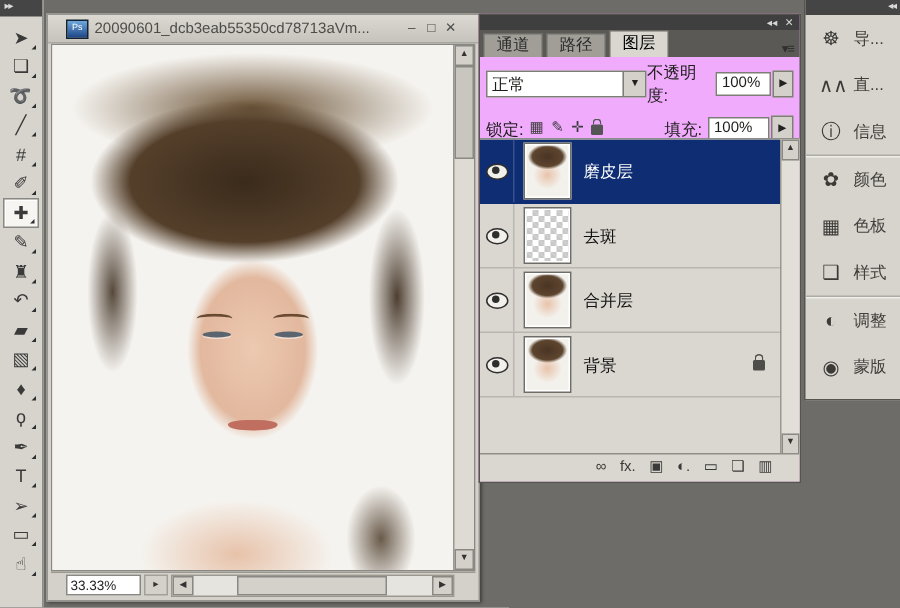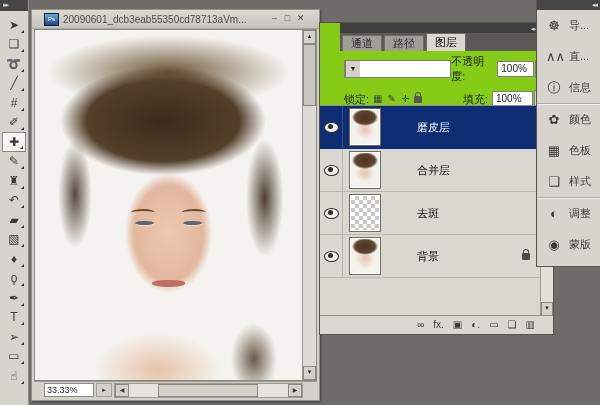--- a/index.html
+++ b/index.html
@@ -43,21 +43,21 @@
   .doc-status{position:absolute;left:2px;bottom:2px;right:2px;height:16px;background:#d4d1ca;display:flex;align-items:center;border-top:1px solid #9a988f;}
   .zoom-field{width:46px;height:12px;background:#fff;border:1px solid #8a8883;font-size:9px;line-height:12px;padding-left:2px;color:#222;flex:none;margin-left:10px;}
   .status-flag{width:14px;height:12px;margin:0 2px;background:#d4d1ca;border:1px solid #a3a09a;font-size:7px;line-height:11px;text-align:center;color:#333;flex:none;cursor:pointer;}
   .hscroll{flex:1;height:13px;display:flex;align-items:stretch;background:#e6e4df;border:1px solid #9a988f;}
   .hbtn{width:12px;background:#d4d1ca;border:1px solid #8a8883;font-size:6px;line-height:11px;text-align:center;color:#333;flex:none;cursor:pointer;}
   .htrack{flex:1;position:relative;}
   .hthumb{position:absolute;left:18%;width:62%;top:0;bottom:0;background:#d4d1ca;border:1px solid #8a8883;cursor:grab;}
   .grip{width:13px;flex:none;background:repeating-linear-gradient(135deg,#a8a5a0 0 1px,transparent 1px 4px),#d4d1ca;border-left:1px solid #9a988f;}
 
   
-  .panel{position:absolute;left:319px;top:22px;width:213px;height:311px;background:#84cc16;border:1px solid #55544f;padding-left:20px;}
+  .panel{position:absolute;left:319px;top:9px;width:213px;height:311px;background:#f0abfc;border:1px solid #55544f;}
   .panel-grab{height:10px;background:#3f3f3f;display:flex;justify-content:flex-end;align-items:center;gap:5px;padding-right:4px;}
   .panel-grab span{color:#d6d6d6;font-size:7px;line-height:1;cursor:pointer;}
   .tabs{height:18px;background:#5a5955;display:flex;align-items:flex-end;padding-left:2px;position:relative;}
   .tab{height:15px;padding:0 8px;font-size:11px;line-height:15px;background:#a19e98;color:#2c2c2c;border:1px solid #6e6c67;border-bottom:none;margin-right:2px;cursor:pointer;}
   .tab.active{background:#dad7d0;color:#000;height:17px;line-height:17px;text-align:center;}
   .panel-menu{position:absolute;right:4px;bottom:3px;font-size:9px;color:#2f2f2f;letter-spacing:-1px;cursor:pointer;}
   .blend-row,.lock-row{display:flex;align-items:center;padding:3px 4px;font-size:11px;color:#1d1d1b;}
   .select{width:118px;height:16px;background:#fff;border:1px solid #7f7d78;display:flex;align-items:center;font-size:11px;}
   .select .val{flex:1;padding-left:3px;}
   .drop-btn{width:14px;height:100%;background:#d4d1ca;border-left:1px solid #7f7d78;font-size:7px;text-align:center;line-height:15px;color:#222;cursor:pointer;}
@@ -76,21 +76,21 @@
   .layer-row.selected .eye-cell{border-right-color:#39508c;}
   .eye{width:13px;height:9px;border:1px solid #2e2e2e;border-radius:50%;position:relative;background:#f2f0ea;}
   .eye:after{content:"";position:absolute;left:3px;top:1px;width:5px;height:5px;background:#2e2e2e;border-radius:50%;}
   .thumb{width:28px;height:34px;background:#fff;border:1px solid #6f6d68;margin:0 8px 0 6px;flex:none;padding:1px;}
   .timg{width:100%;height:100%;}
   .timg.portrait{background:
     radial-gradient(ellipse 60% 32% at 50% 22%, #4a3423 0%, #5d452f 60%, rgba(93,69,47,0) 78%),
     radial-gradient(ellipse 42% 34% at 50% 58%, #e8c3aa 0%, rgba(232,195,170,0) 82%),
     #f3f1ec;}
   .timg.checker{background-image:linear-gradient(45deg,#c8c8c8 25%,transparent 25%,transparent 75%,#c8c8c8 75%),linear-gradient(45deg,#c8c8c8 25%,transparent 25%,transparent 75%,#c8c8c8 75%);background-size:8px 8px;background-position:0 0,4px 4px;background-color:#fff;}
-  .lname{font-size:11px;margin-left:28px;}
+  .lname{font-size:11px;}
   .layer-row.locked .lname{}
   .row-lock{display:none;margin-left:auto;margin-right:10px;width:8px;height:7px;background:#4e4d49;border-radius:1px;position:relative;}
   .row-lock:before{content:"";position:absolute;left:1px;top:-4px;width:4px;height:3px;border:1.5px solid #4e4d49;border-bottom:none;border-radius:3px 3px 0 0;}
   .layer-row.locked .row-lock{display:block;}
   .list-scroll{width:12px;flex:none;background:#e2dfd9;border-left:1px solid #9a988f;display:flex;flex-direction:column;}
   .panel-footer{position:absolute;left:0;right:0;bottom:0;height:18px;border-top:1px solid #8f8d88;background:#dad7d0;display:flex;align-items:center;justify-content:flex-end;gap:9px;padding-right:18px;}
   .fbtn{font-size:10px;color:#3a3a38;line-height:1;cursor:pointer;}
 
   
   .dock{position:absolute;left:536px;top:0;width:64px;height:266px;background:#d7d4cd;border:1px solid #55544f;border-top:none;}
@@ -238,20 +238,21 @@
         <div class="tab">通道</div>
 
         <div class="tab">路径</div>
 
         <div class="tab active">图层</div>
       </div>
     <div class="panel-menu" style="position:absolute;right:4px;top:17px;">▾≡</div>
 
     <div class="blend-row">
       <div class="select">
+        <span class="val">正常</span>
         <span class="drop-btn">▼</span>
       </div>
       <span class="lbl">不透明度:</span>
       <span class="num-field">100%</span>
       <span class="spin-btn">▶</span>
     </div>
 
     <div class="lock-row">
       <span>锁定:</span>
       <span class="lock-icons">
@@ -281,34 +282,34 @@
             </div>
             <span class="lname">磨皮层</span>
 
           </div>
 
           <div class="layer-row">
             <div class="eye-cell">
               <span class="eye"></span>
             </div>
             <div class="thumb">
-              <div class="timg portrait"></div>
-            </div>
-            <span class="lname">合并层</span>
+              <div class="timg checker"></div>
+            </div>
+            <span class="lname">去斑</span>
 
           </div>
 
           <div class="layer-row">
             <div class="eye-cell">
               <span class="eye"></span>
             </div>
             <div class="thumb">
-              <div class="timg checker"></div>
-            </div>
-            <span class="lname">去斑</span>
+              <div class="timg portrait"></div>
+            </div>
+            <span class="lname">合并层</span>
 
           </div>
 
           <div class="layer-row locked">
             <div class="eye-cell">
               <span class="eye"></span>
             </div>
             <div class="thumb">
               <div class="timg portrait"></div>
             </div>

